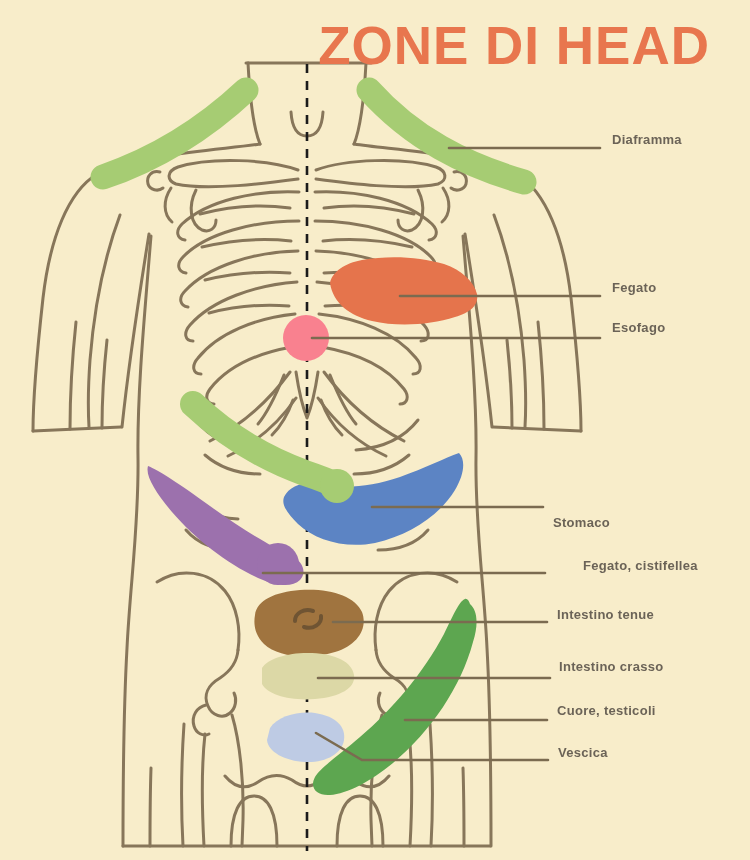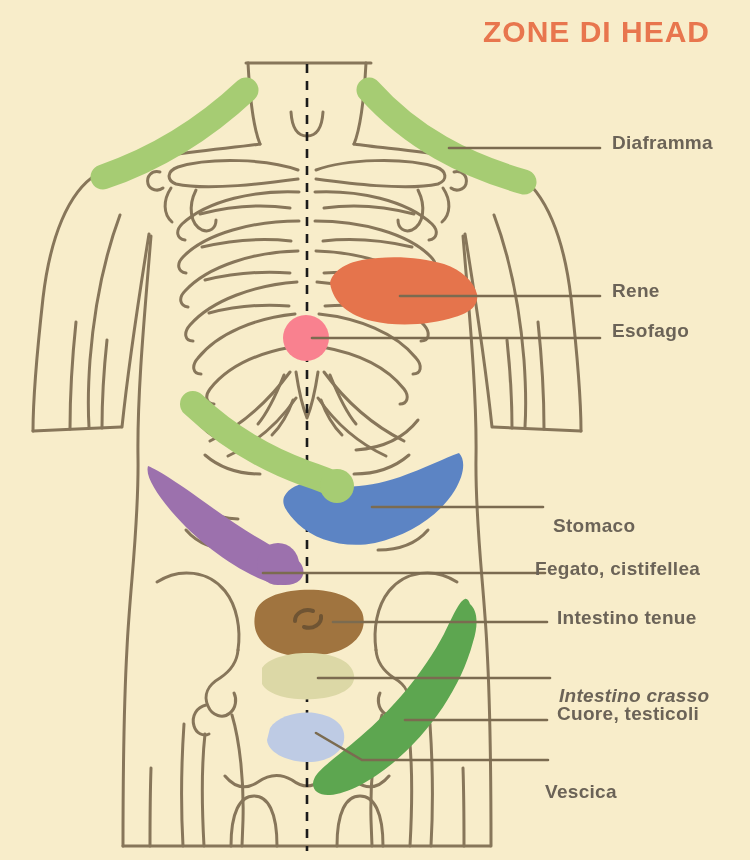--- a/index.html
+++ b/index.html
@@ -6,41 +6,41 @@
   #canvas{
     position:relative;
     width:750px;height:860px;
     overflow:hidden;
     font-family:"Liberation Sans","DejaVu Sans",sans-serif;
   }
   #canvas svg{position:absolute;left:0;top:0;}
   .page-title{
     position:absolute;
     top:15px;right:40px;
-    font-size:30px;
+    font-size:53px;
     font-weight:700;
     letter-spacing:1px;
     white-space:nowrap;
   }
   .zone-label{
     position:absolute;
-    font-size:19px;
+    font-size:13px;
     font-weight:600;
     letter-spacing:0.3px;
     white-space:nowrap;
   }
   .lbl-diaframma{left:612px;top:132px;}
   .lbl-cuore{left:612px;top:280px;}
   .lbl-esofago{left:612px;top:320px;text-align:center;}
   .lbl-stomaco{left:553px;top:493px;margin-top:22px;}
-  .lbl-fegato{left:535px;top:558px;}
+  .lbl-fegato{left:583px;top:558px;}
   .lbl-tenue{left:557px;top:607px;}
-  .lbl-crasso{left:559px;top:685px;font-style:italic;}
+  .lbl-crasso{left:559px;top:659px;}
   .lbl-rene{left:557px;top:703px;}
-  .lbl-vescica{left:545px;top:745px;margin-top:36px;}
+  .lbl-vescica{left:558px;top:745px;}
 </style>
 </head>
 <body>
 
 <div id="canvas" style="background-color: rgb(248, 237, 202);">
 
   <svg width="750" height="860" viewBox="0 0 750 860">
 
     <g fill="none" stroke-width="3" stroke-linecap="round" stroke-linejoin="round" stroke="#87765a">
 
@@ -161,21 +161,21 @@
       <path d="M318 678 L550 678"></path>
       <path d="M405 720 L547 720"></path>
       <path d="M316 733 L362 760 L548 760"></path>
     </g>
   </svg>
 
   <div class="page-title" style="color: rgb(232, 118, 78);">ZONE DI HEAD</div>
 
   <div style="color: rgb(107, 99, 87);">
     <div class="zone-label lbl-diaframma">Diaframma</div>
-    <div class="zone-label lbl-cuore">Rene</div>
+    <div class="zone-label lbl-cuore">Fegato</div>
     <div class="zone-label lbl-esofago">Esofago</div>
     <div class="zone-label lbl-stomaco">Stomaco</div>
     <div class="zone-label lbl-fegato">Fegato, cistifellea</div>
     <div class="zone-label lbl-tenue">Intestino tenue</div>
     <div class="zone-label lbl-crasso">Intestino crasso</div>
     <div class="zone-label lbl-rene">Cuore, testicoli</div>
     <div class="zone-label lbl-vescica">Vescica</div>
   </div>
 </div>
 

